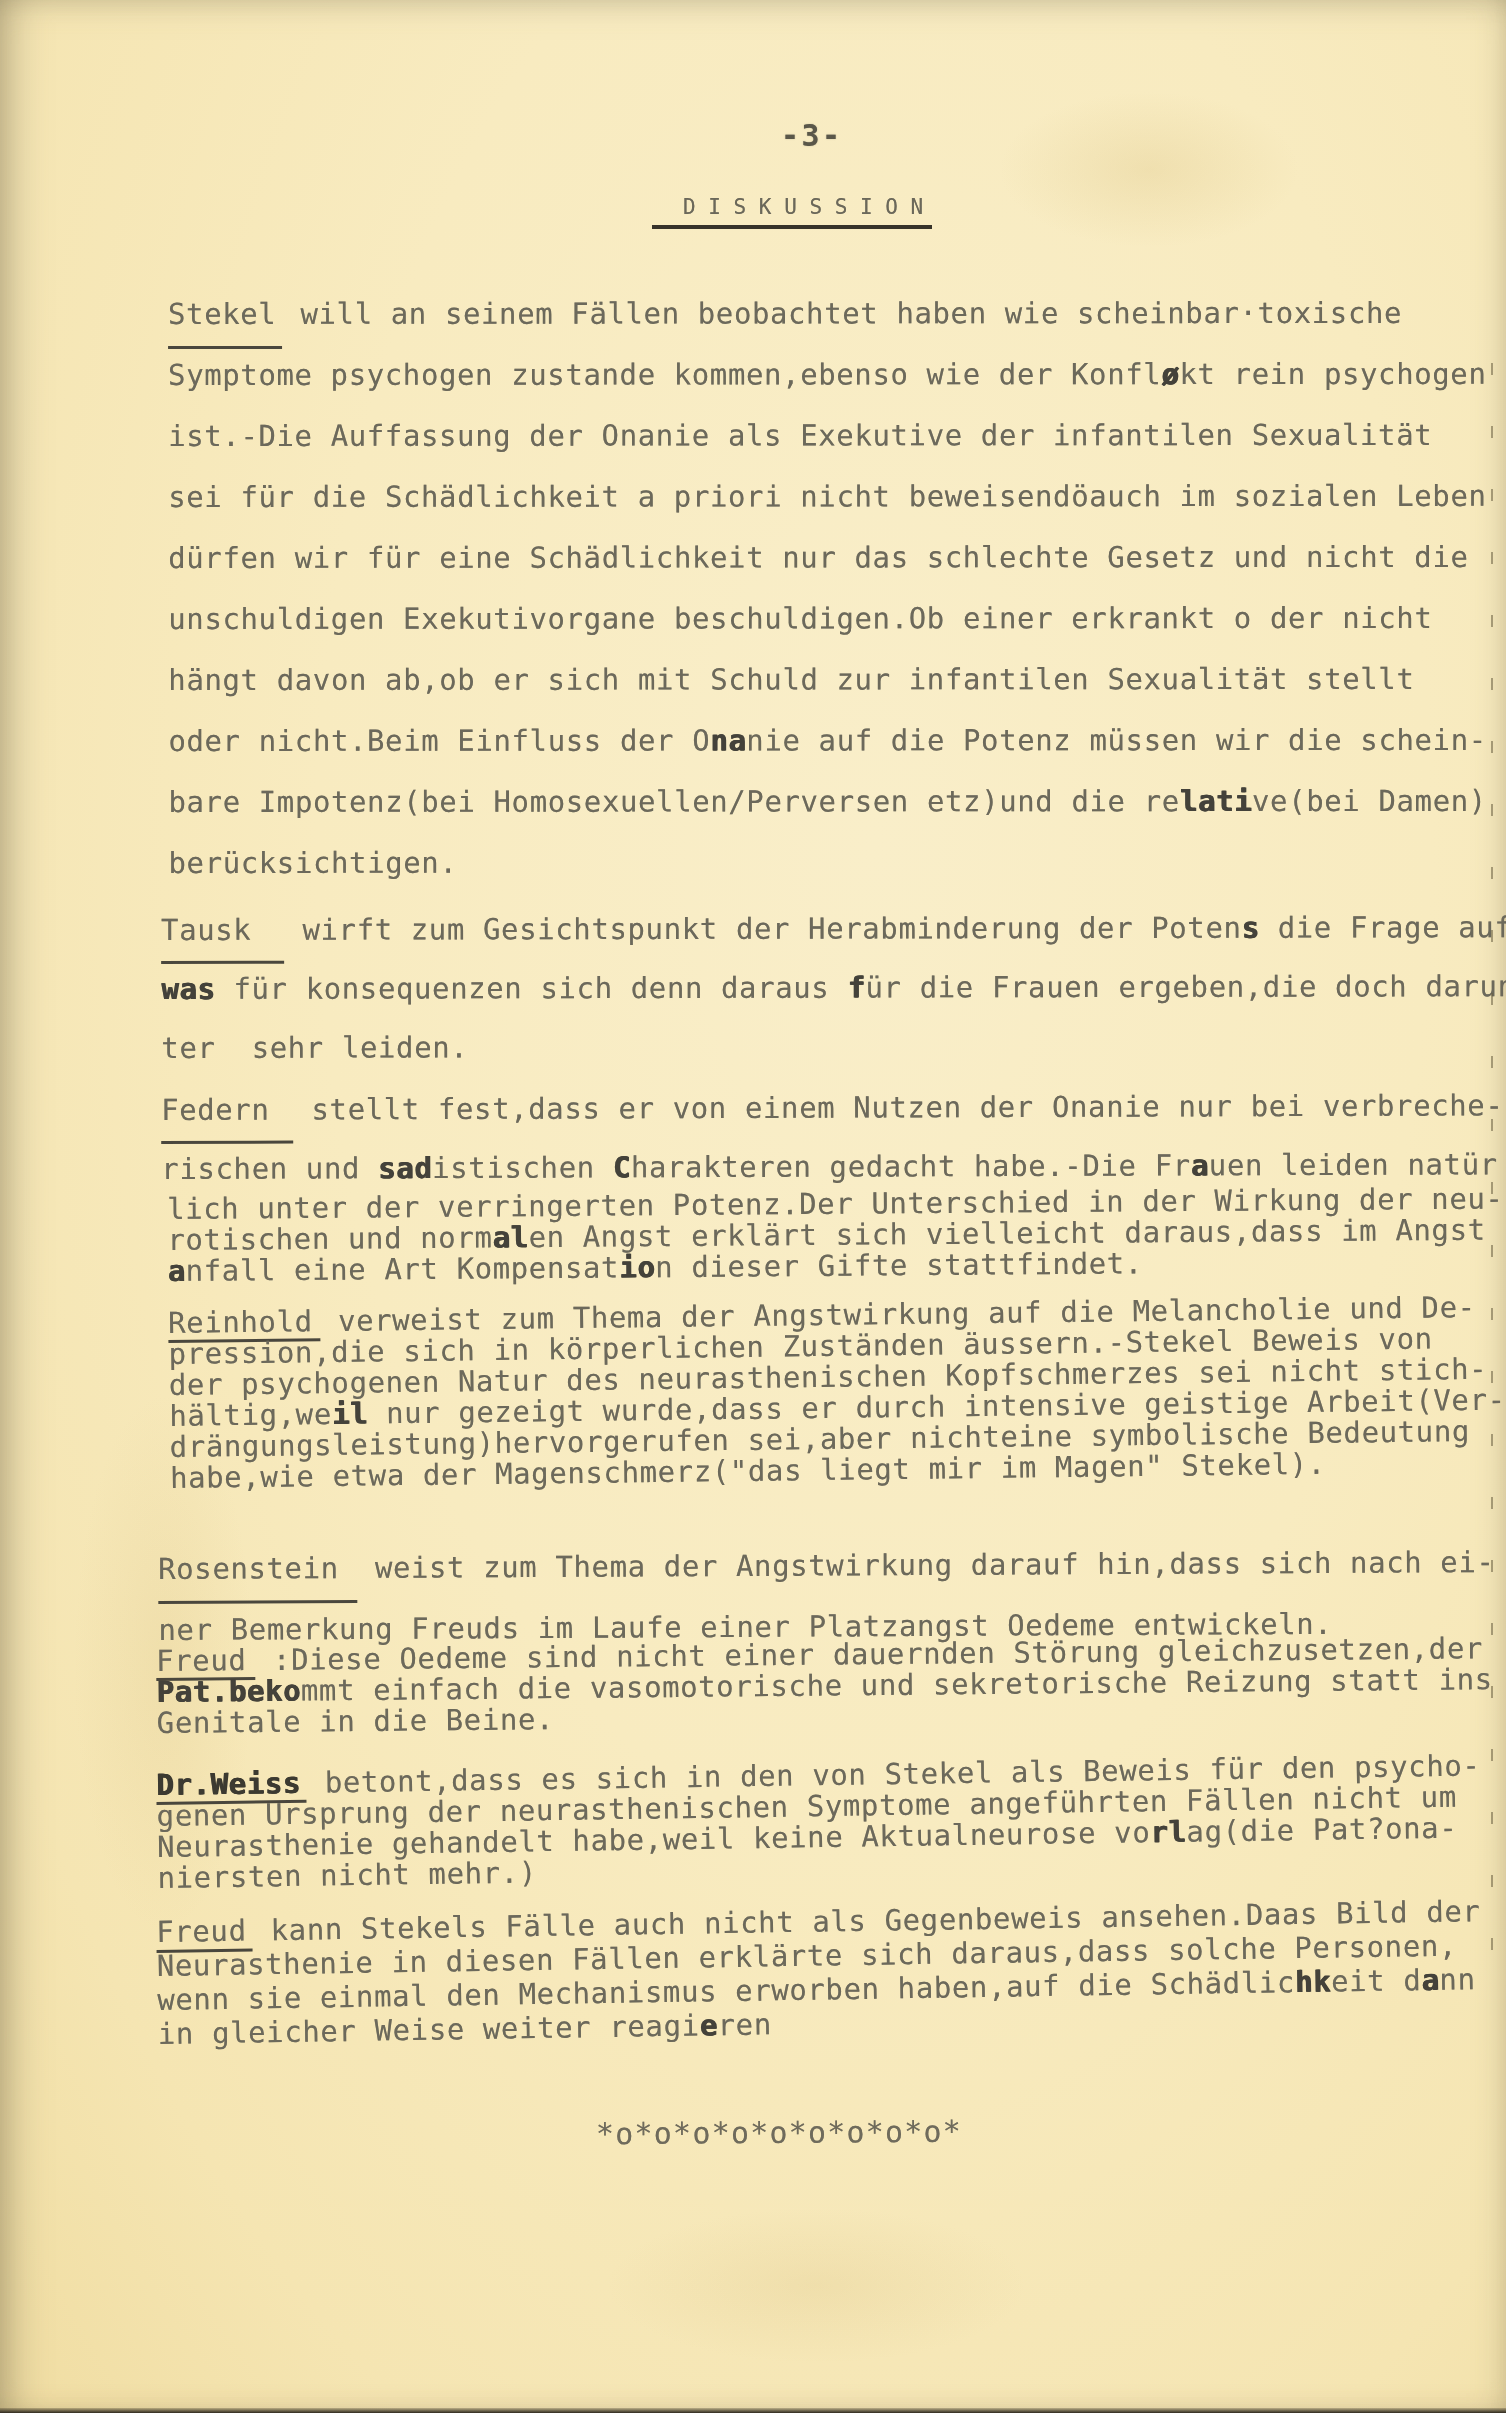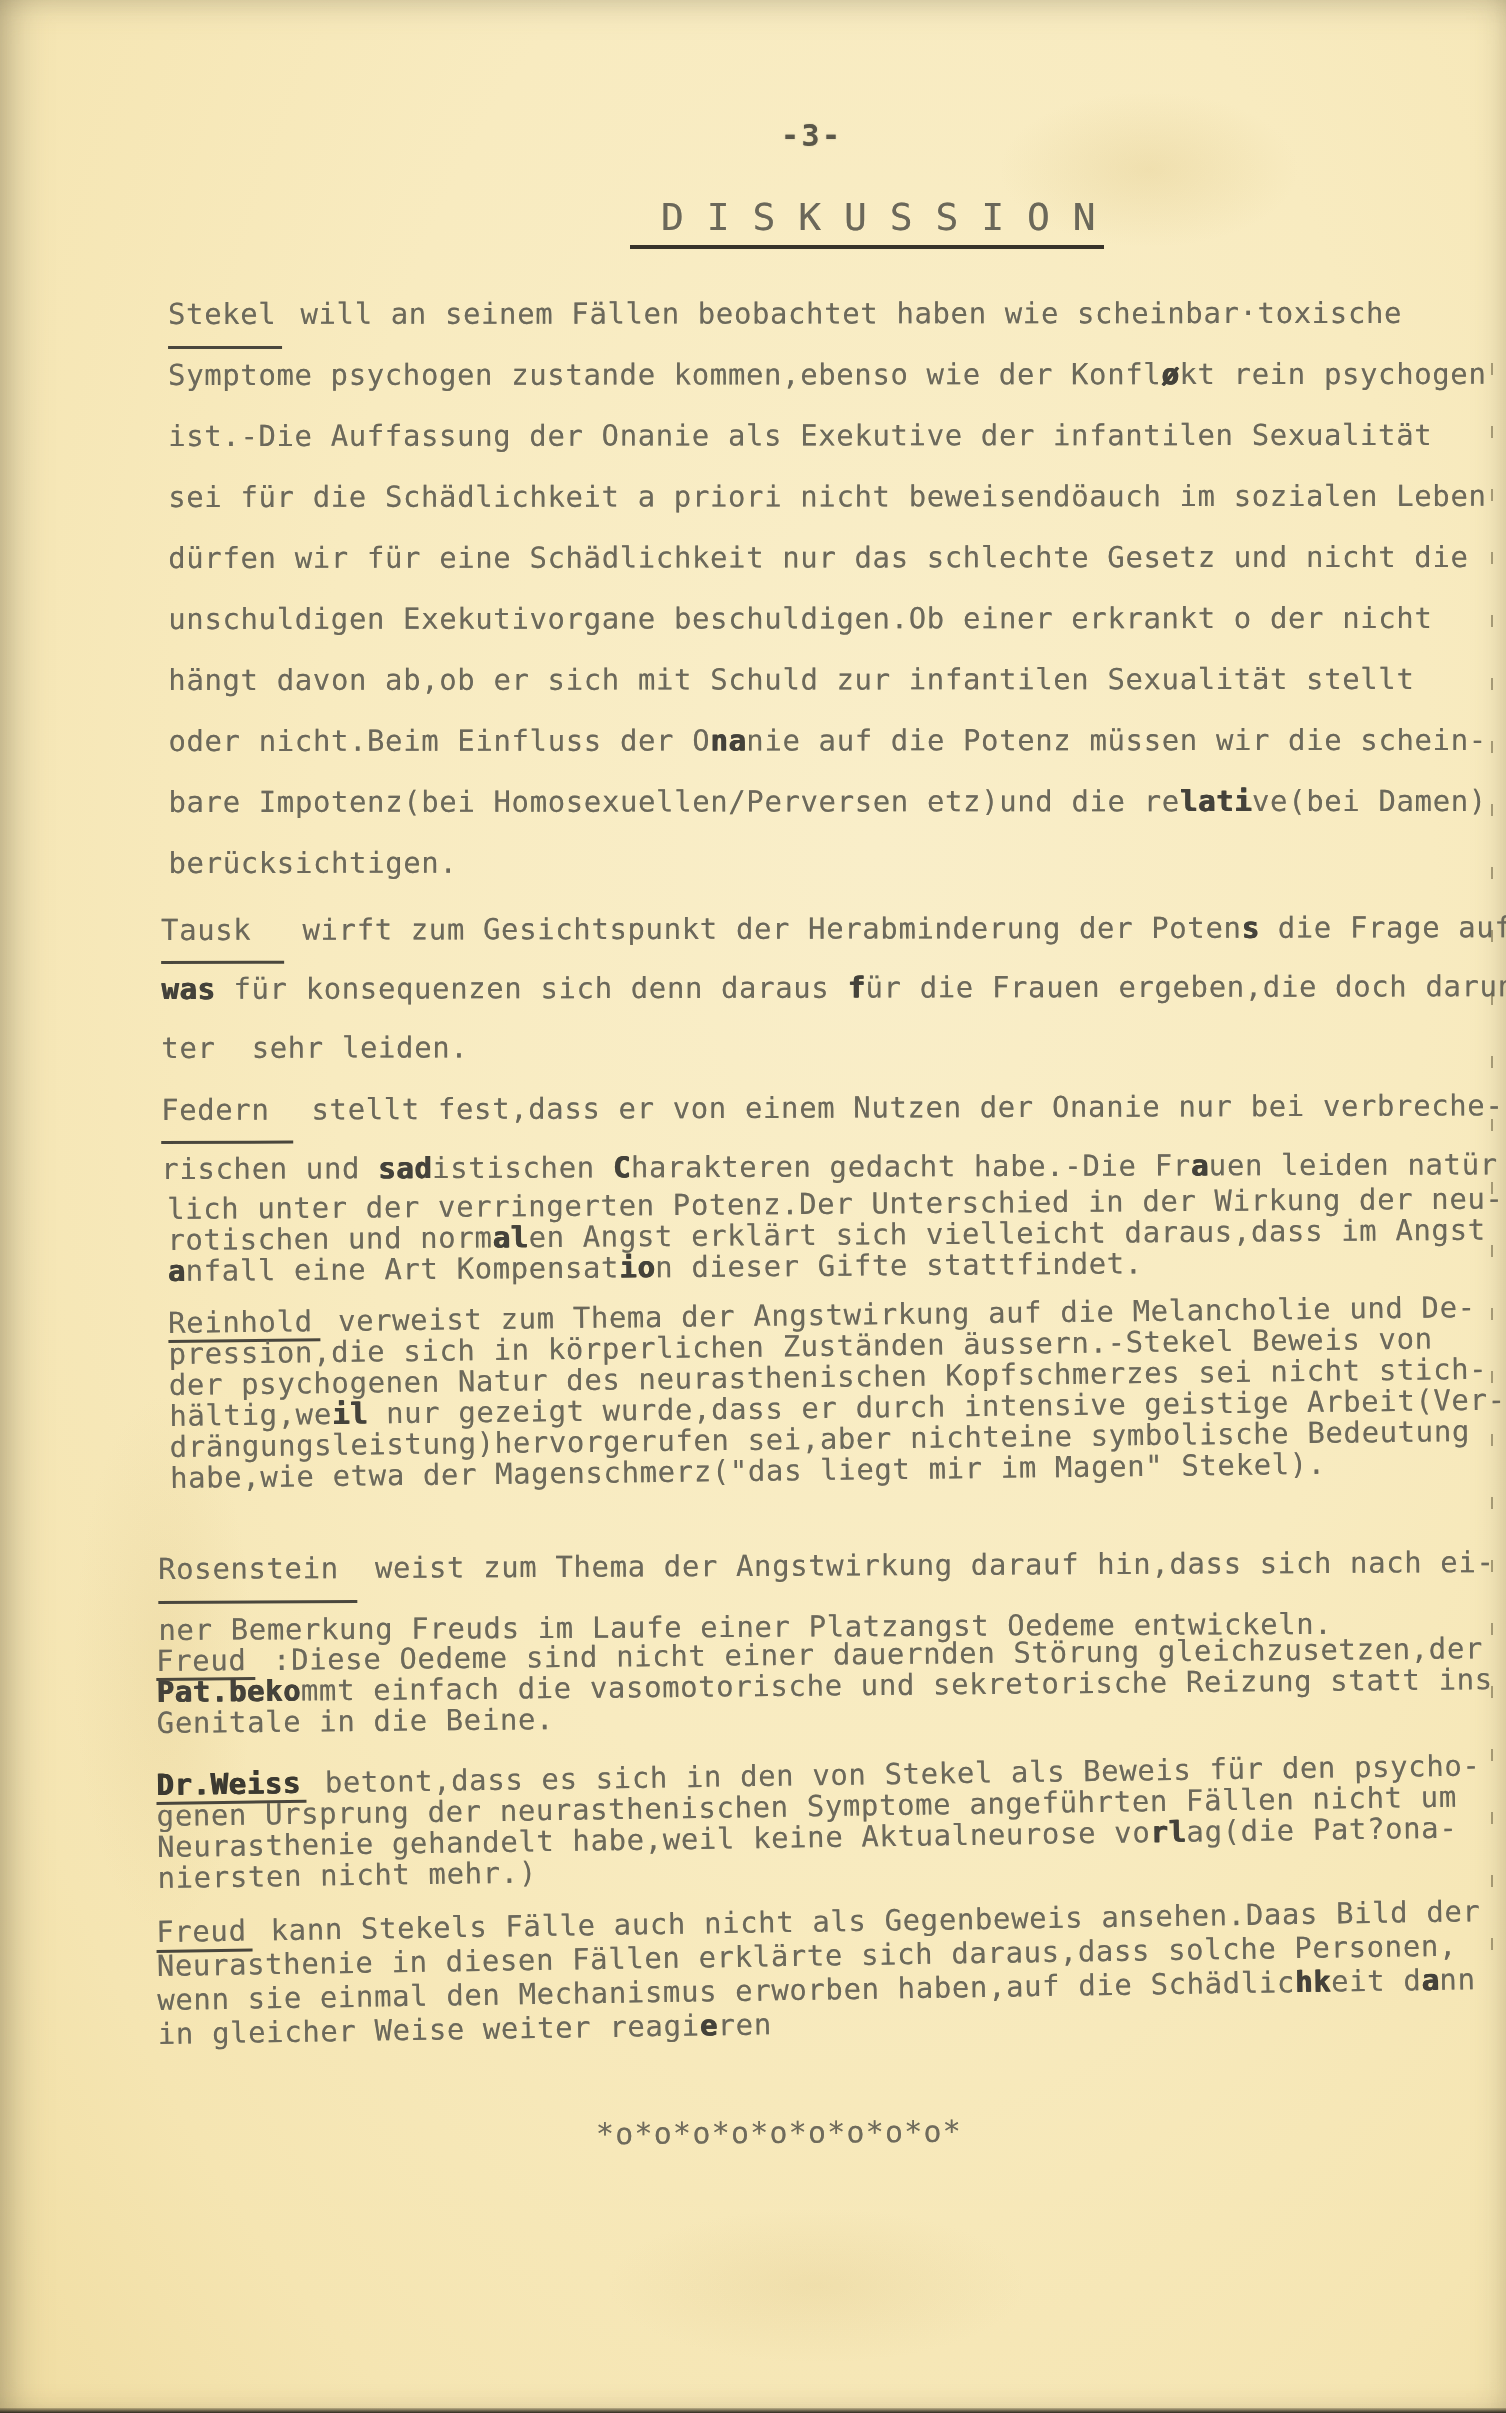--- a/index.html
+++ b/index.html
@@ -32,22 +32,22 @@
     background:linear-gradient(to bottom,rgba(62,54,38,.25),#2f2a1f);}
 
   .fold-line{position:absolute;left:1491px;top:363px;width:1.8px;height:1602px;
     background:repeating-linear-gradient(to bottom,
       rgba(104,94,64,.55) 0 12px, rgba(104,94,64,0) 12px 63px);}
 
   .pageno{position:absolute;left:781px;top:118px;
     font-size:30px;font-weight:bold;color:#5a5749;letter-spacing:2.4px;
     text-shadow:0 0 1.2px rgba(90,87,73,.5);}
 
-  .title{position:absolute;left:630px;top:195px;
-    font-size:38px;color:#6b685a;white-space:pre;
+  .title{position:absolute;left:652px;top:195px;
+    font-size:21px;color:#6b685a;white-space:pre;
     text-shadow:0 0 0.6px rgba(107,104,90,.6);
     padding:0 8.5px 6px 31px;
     border-bottom:4.8px solid #37332a;}
 
   .para{position:absolute;white-space:pre;font-size:29px;letter-spacing:0.6px;
     text-shadow:0 0 0.6px rgba(108,105,91,.55);}
   .para .line{height:var(--lh);}
   .speaker{display:inline-block;border-bottom:3.6px solid #4a473d;padding-bottom:1.2px;}
   .speaker.bold{font-weight:bold;color:#3c3a31;
     text-shadow:0.9px 0 0 #3c3a31,0 0 0.6px rgba(60,58,49,.7);}

